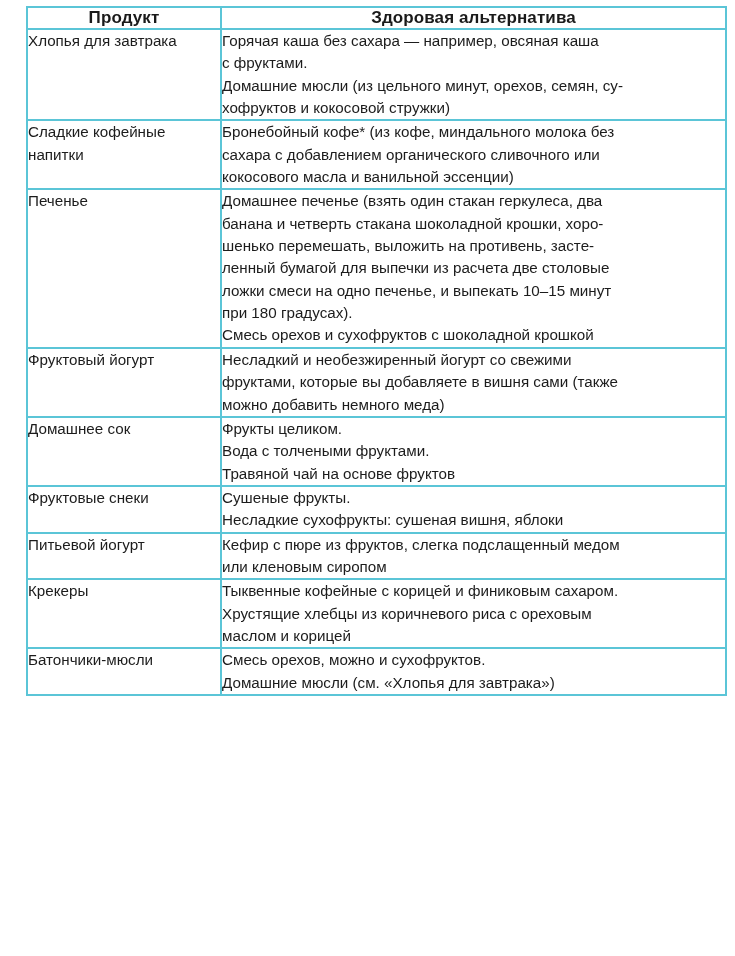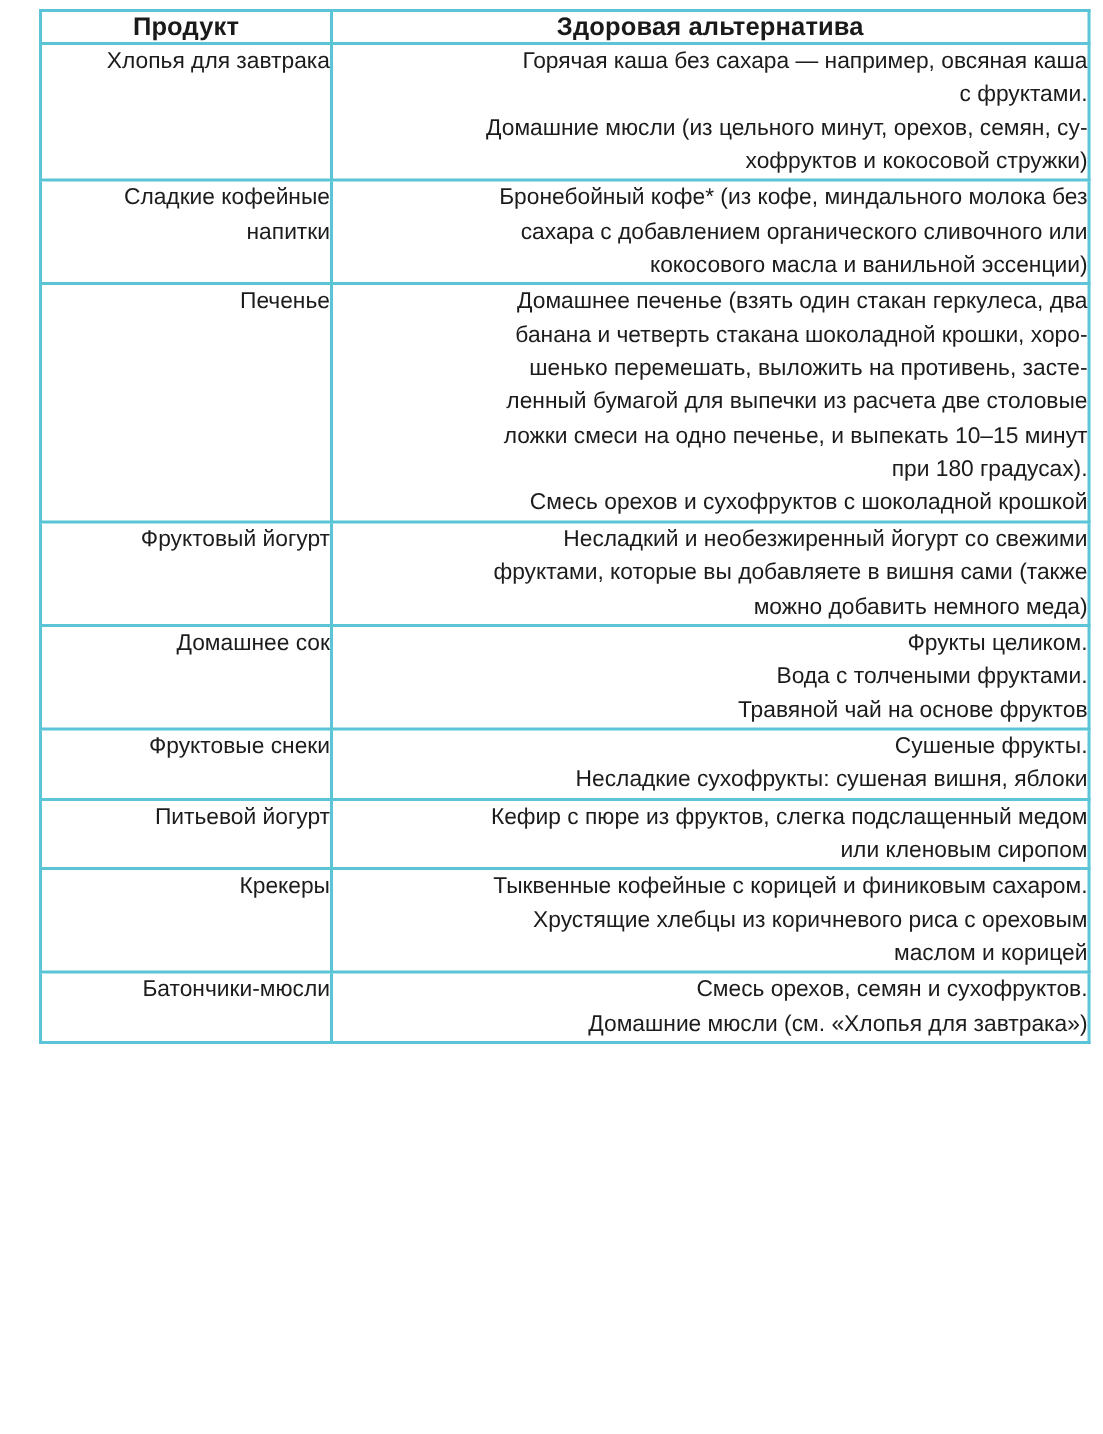--- a/index.html
+++ b/index.html
@@ -56,21 +56,21 @@
     color: #1c1c1c;
     line-height: 1.47;
   }
   td.product-cell {
     padding: 9px 8px 10px 12px;
     white-space: nowrap;
   }
   td.alt-cell {
     padding: 9px 10px 10px 12px;
   }
-  .line { display: block; text-align: right; }
+  .line { display: block; }
 
   
   .nowrapline { white-space: nowrap; }
 </style>
 </head>
 <body>
 
 <div id="table-wrap">
   <table class="alt-table">
     <colgroup>
@@ -166,19 +166,19 @@
             <span class="line nowrapline">Тыквенные кофейные с корицей и финиковым сахаром.</span>
             <span class="line nowrapline">Хрустящие хлебцы из коричневого риса с ореховым</span>
             <span class="line nowrapline">маслом и корицей</span>
           </td>
         </tr>
         <tr>
           <td class="product-cell">
             <span class="line">Батончики-мюсли</span>
           </td>
           <td class="alt-cell">
-            <span class="line nowrapline">Смесь орехов, семян и сухофруктов.</span>
+            <span class="line nowrapline">Смесь орехов, можно и сухофруктов.</span>
             <span class="line nowrapline">Домашние мюсли (см. «Хлопья для завтрака»)</span>
           </td>
         </tr>
       </tbody>
   </table>
 </div>
 
 </body></html>

